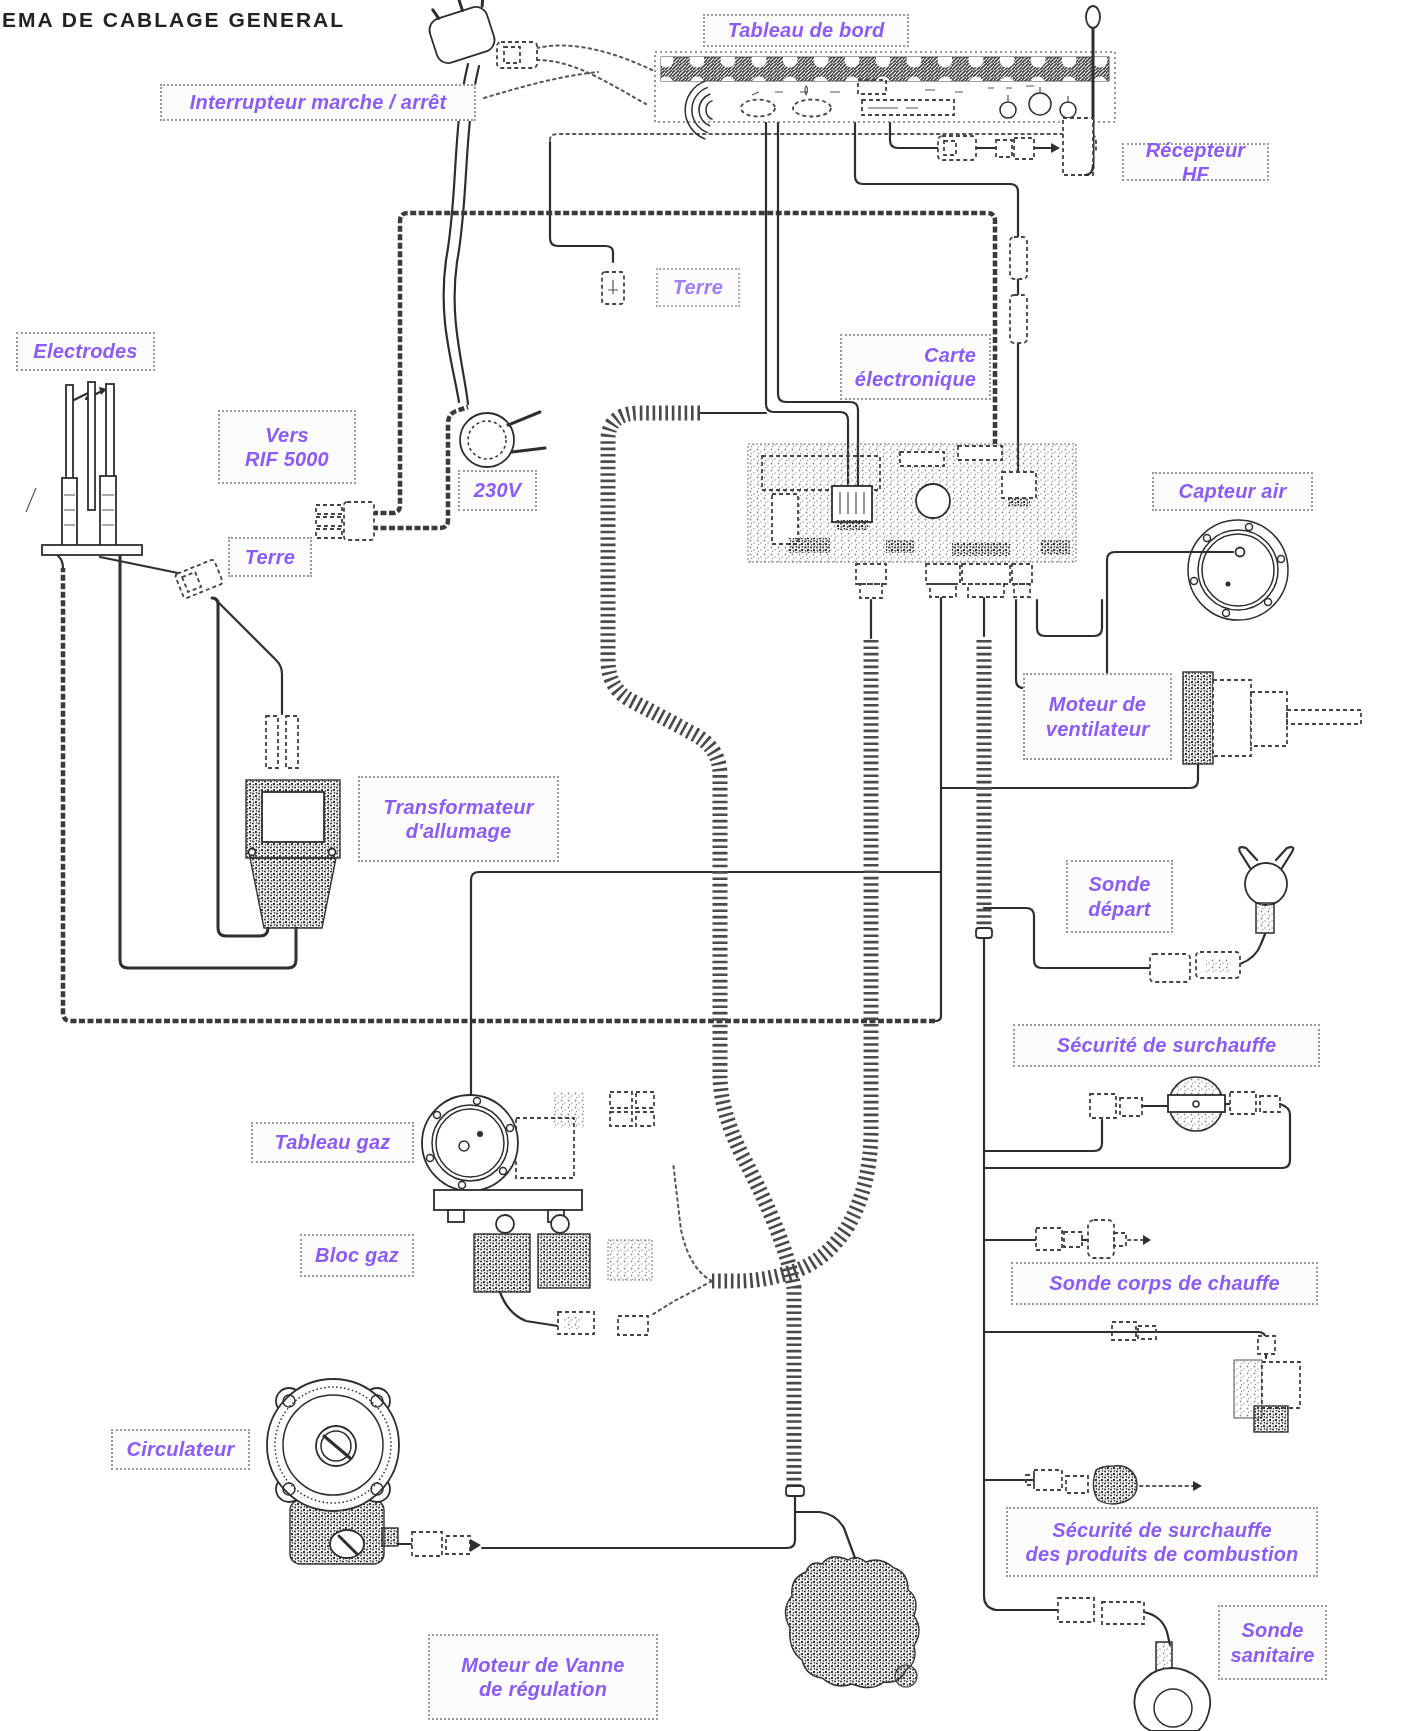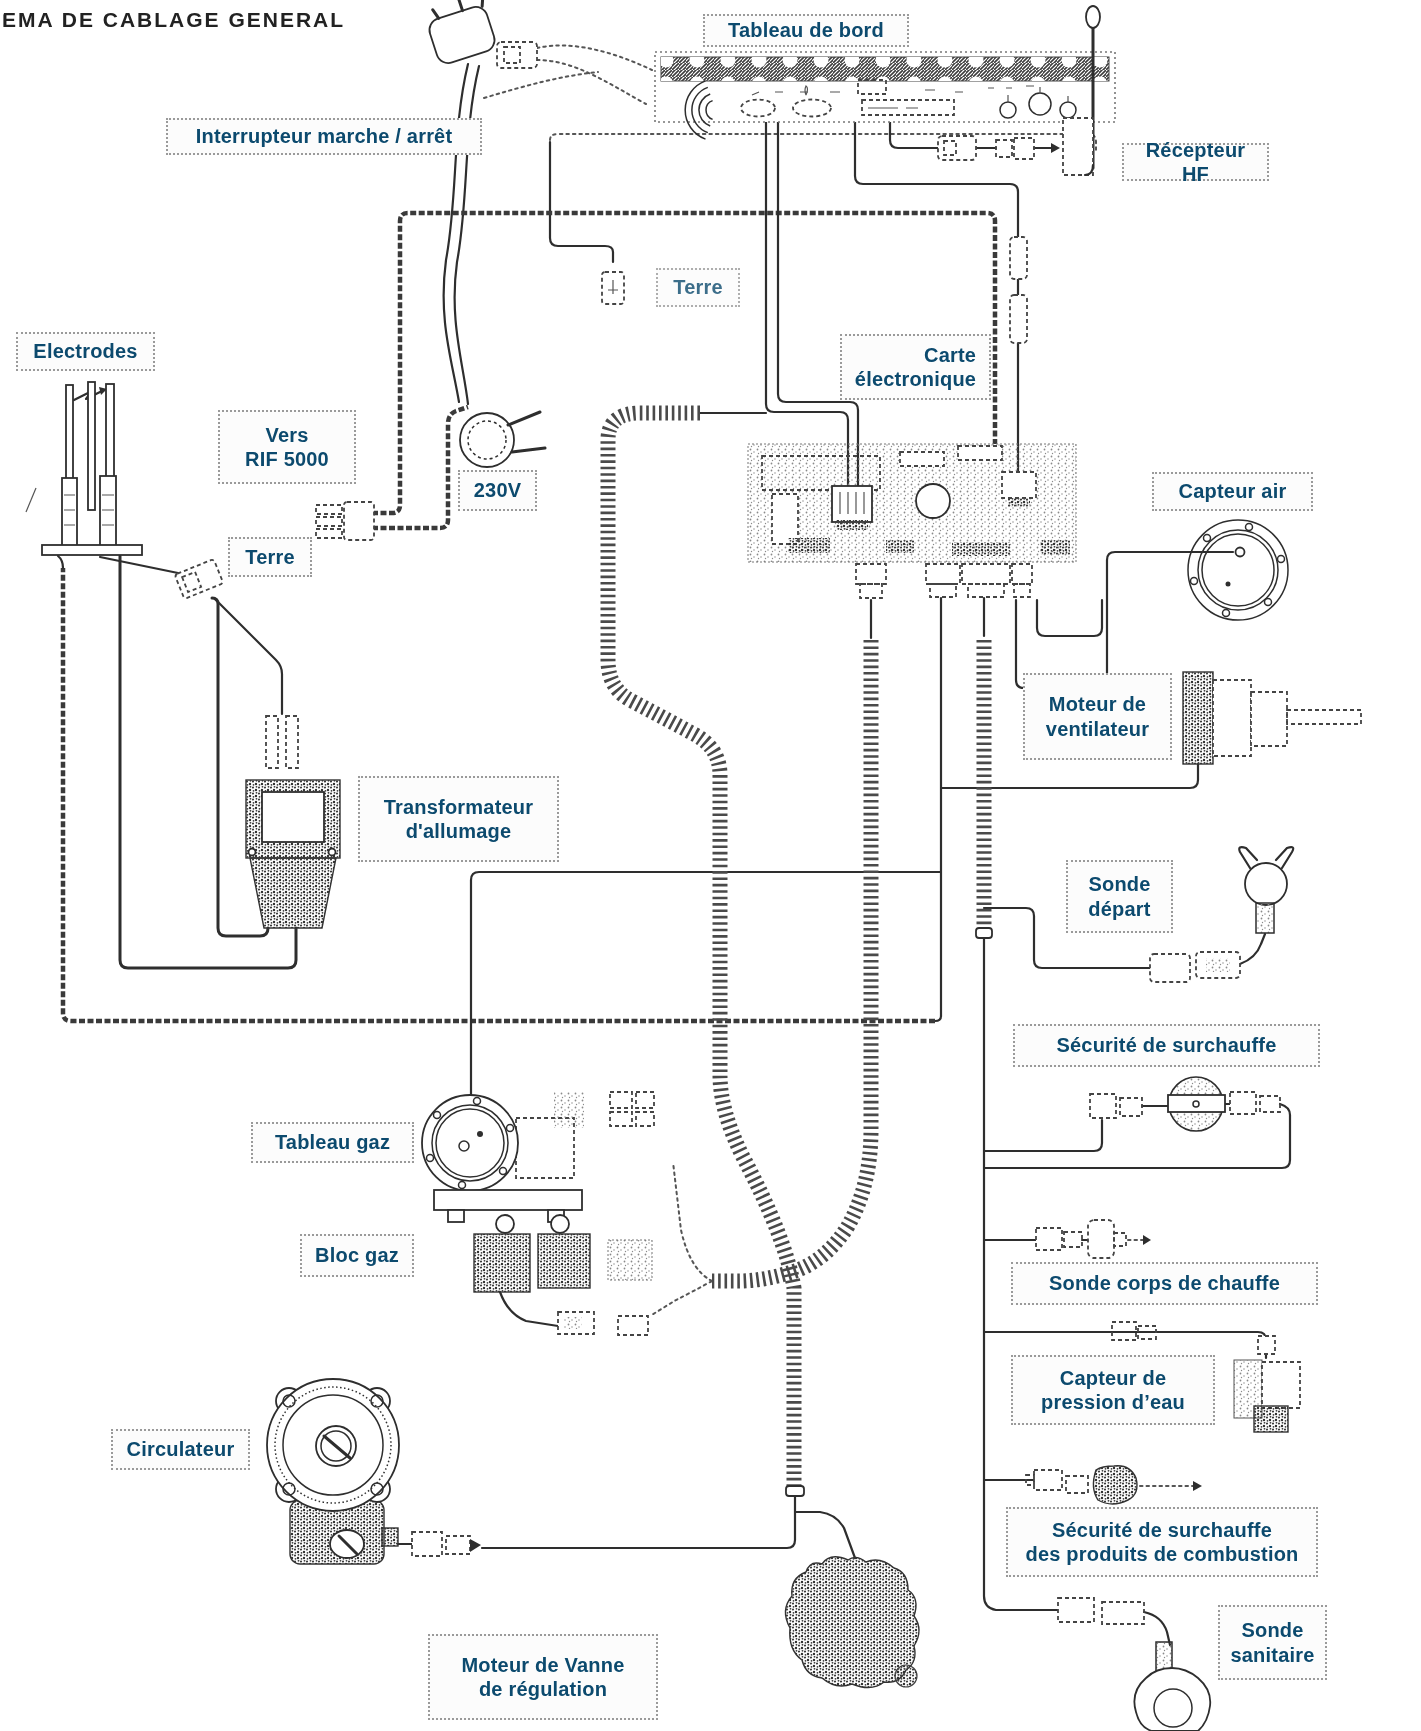--- a/index.html
+++ b/index.html
@@ -1,22 +1,22 @@
 <!DOCTYPE html>
 <html><head>
 <meta charset="utf-8">
 <style>
   html,body{margin:0;padding:0;background:#fff;}
   .canvas{position:relative;width:1421px;height:1731px;background:#ffffff;
           font-family:"Liberation Sans",sans-serif;color:#2e2e2e;overflow:hidden;border-radius:27px;}
   .canvas svg{position:absolute;left:0;top:0;}
   .lbl{position:absolute;display:flex;align-items:center;justify-content:center;
        text-align:center;border:2px dotted #9a9a9a;background:#fcfcfc;
-       font-size:20px;font-weight:bold;line-height:1.22;color:#0c4a6e;
-       white-space:pre-line;padding:2px 6px;box-sizing:border-box;letter-spacing:.2px;}
+       font-size:20px;font-weight:bold;line-height:1.22;color:#8b5cf6;
+       white-space:pre-line;padding:2px 6px;box-sizing:border-box;letter-spacing:.2px;font-style:italic;}
   .ttl{position:absolute;left:2px;top:8px;font-size:21px;font-weight:bold;
        letter-spacing:2px;color:#222;}
   
   .wt{stroke:#2e2e2e;stroke-width:2.2;fill:none;stroke-linejoin:round;stroke-linecap:round;}
   .wm{stroke:#2e2e2e;stroke-width:3;fill:none;stroke-linejoin:round;stroke-linecap:round;}
   .wh{stroke:#3a3a3a;stroke-width:4.5;fill:none;stroke-dasharray:6 2.5;stroke-linejoin:round;}
   .wd{stroke:#555;stroke-width:2;fill:none;stroke-dasharray:2.5 4;stroke-linecap:round;}
   .coil{stroke:#4a4a4a;stroke-width:15;fill:none;stroke-dasharray:2.6 3.8;stroke-linecap:butt;}
   .dash{stroke:#444;stroke-width:1.8;fill:#fff;stroke-dasharray:4 3;}
   .dashn{stroke:#444;stroke-width:1.8;fill:none;stroke-dasharray:4 3;}
@@ -383,21 +383,21 @@
   <rect class="dash" x="1058" y="1598" width="36" height="24"></rect>
   <rect class="dashn" x="1102" y="1602" width="42" height="22"></rect>
   <rect x="1156" y="1642" width="16" height="36" fill="url(#stip)" stroke="#2e2e2e" stroke-width="1.5"></rect>
   <path class="sol" d="M1146,1678 Q1130,1692 1136,1712 Q1140,1728 1152,1731 H1198 Q1208,1722 1210,1706 Q1212,1690 1198,1678 Q1186,1668 1172,1668 Q1156,1668 1146,1678 Z" stroke-width="2.2"></path>
   <circle class="soln" cx="1173" cy="1708" r="19"></circle>
 </g>
 </svg>
 
 <div class="ttl">EMA DE CABLAGE GENERAL</div>
 
-<div class="lbl" style="left:166px;top:84px;width:316px;height:37px;margin-top:34px;">Interrupteur marche / arrêt</div>
+<div class="lbl" style="left:160px;top:84px;width:316px;height:37px;">Interrupteur marche / arrêt</div>
 <div class="lbl" style="left:703px;top:14px;width:206px;height:33px;">Tableau de bord</div>
 <div class="lbl" style="left:1122px;top:143px;width:147px;height:38px;">Récepteur HF</div>
 <div class="lbl" style="left:656px;top:268px;width:84px;height:39px;opacity:.8;">Terre</div>
 <div class="lbl" style="left:16px;top:332px;width:139px;height:39px;">Electrodes</div>
 <div class="lbl" style="left:218px;top:410px;width:138px;height:74px;">Vers
 RIF 5000</div>
 <div class="lbl" style="left:458px;top:470px;width:79px;height:41px;">230V</div>
 <div class="lbl" style="left:228px;top:537px;width:84px;height:40px;">Terre</div>
 <div class="lbl" style="left:840px;top:334px;width:151px;height:66px;text-align:right;">Carte
 électronique</div>
@@ -405,22 +405,20 @@
 <div class="lbl" style="left:358px;top:776px;width:201px;height:86px;">Transformateur
 d'allumage</div>
 <div class="lbl" style="left:1023px;top:673px;width:149px;height:87px;">Moteur de
 ventilateur</div>
 <div class="lbl" style="left:1066px;top:860px;width:107px;height:73px;">Sonde
 départ</div>
 <div class="lbl" style="left:1013px;top:1024px;width:307px;height:43px;">Sécurité de surchauffe</div>
 <div class="lbl" style="left:251px;top:1122px;width:163px;height:41px;">Tableau gaz</div>
 <div class="lbl" style="left:300px;top:1234px;width:114px;height:43px;">Bloc gaz</div>
 <div class="lbl" style="left:1011px;top:1262px;width:307px;height:43px;text-align:center;">Sonde corps de chauffe</div>
-<div class="lbl" style="left:1011px;top:1355px;width:204px;height:70px;">Capteur de
-pression d’eau</div>
 <div class="lbl" style="left:111px;top:1429px;width:139px;height:41px;">Circulateur</div>
 <div class="lbl" style="left:428px;top:1634px;width:230px;height:86px;">Moteur de Vanne
 de régulation</div>
 <div class="lbl" style="left:1006px;top:1507px;width:312px;height:70px;">Sécurité de surchauffe
 des produits de combustion</div>
 <div class="lbl" style="left:1218px;top:1605px;width:109px;height:75px;">Sonde
 sanitaire</div>
 
 </div>
 

